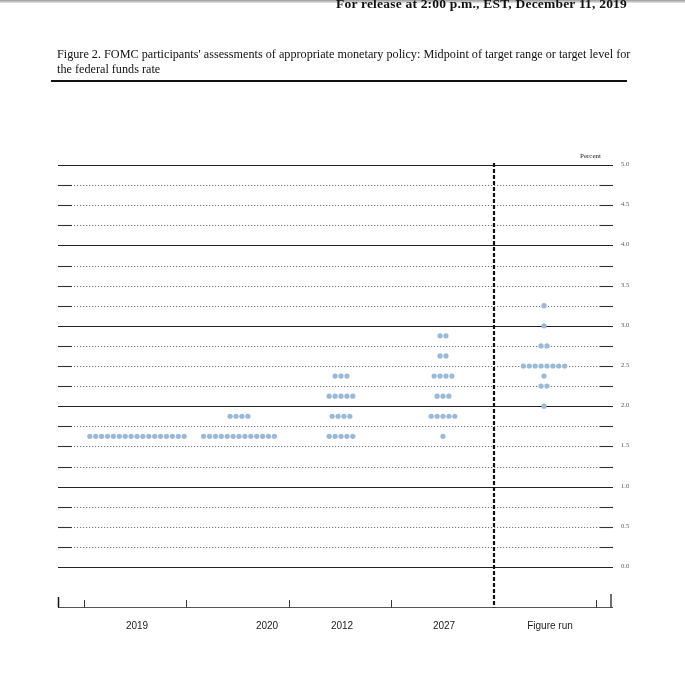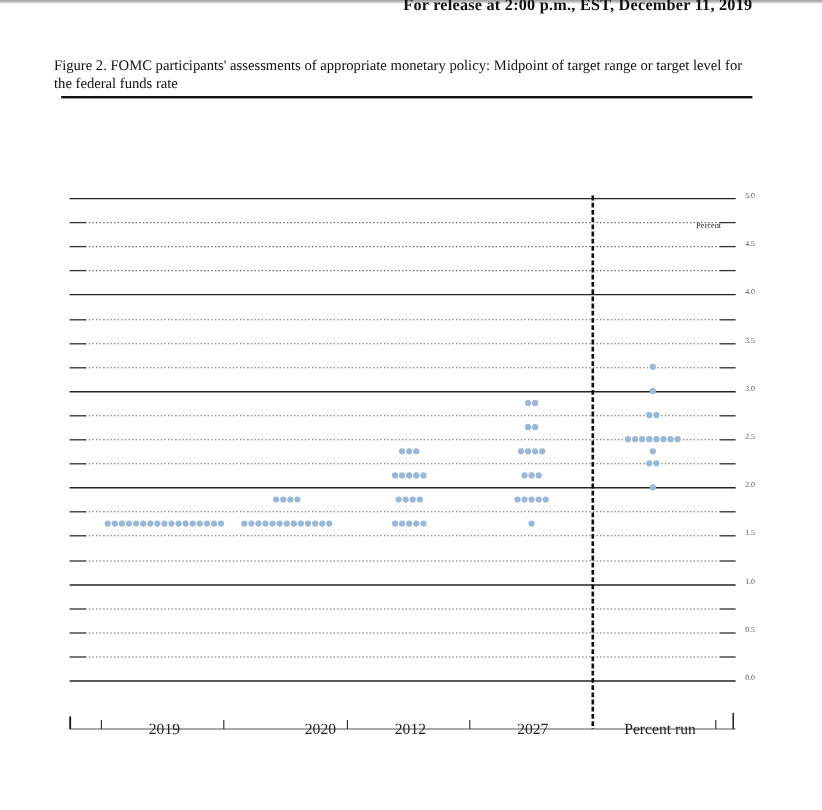--- a/index.html
+++ b/index.html
@@ -1,24 +1,24 @@
 <!DOCTYPE html>
 <html><head>
 <meta charset="utf-8">
 <style>
   html, body { margin:0; padding:0; background:#ffffff; }
   body { width:685px; height:675px; position:relative; overflow:hidden; font-family:"DejaVu Serif", serif; color:#111; }
   .topbar { position:absolute; left:0; top:0; width:685px; height:3px; background:linear-gradient(#9a9a9a,#e8e8e8); }
   .release { position:absolute; right:58px; top:-4px; font-family:"Liberation Serif", serif; font-weight:bold; font-size:13.5px; letter-spacing:0.2px; }
-  .caption { position:absolute; left:45px; top:47px; width:576px; font-family:"Liberation Serif", serif; font-size:12.2px; line-height:15px; }
+  .caption { position:absolute; left:57px; top:47px; width:576px; font-family:"Liberation Serif", serif; font-size:12.2px; line-height:15px; }
   .caption-rule { position:absolute; left:51px; top:80px; width:576px; height:2px; background:#111; }
   .chart { position:absolute; left:0; top:0; width:685px; height:675px; }
-  .percent { position:absolute; left:580px; top:152px; font-family:"Liberation Serif", serif; font-size:7px; color:#222;margin-top:32px; }
+  .percent { position:absolute; left:580px; top:152px; font-family:"Liberation Serif", serif; font-size:7px; color:#222; }
   .ylabel { position:absolute; left:621px; font-family:"Liberation Serif", serif; font-size:6.5px; color:#556; }
-  .xlabel { position:absolute; top:600px; font-family:Liberation Serif, serif; font-size:13px; color:#222; transform:translateX(-50%); white-space:nowrap; }
+  .xlabel { position:absolute; top:620px; font-family:Liberation Sans, sans-serif; font-size:10px; color:#222; transform:translateX(-50%); white-space:nowrap; }
 </style>
 </head>
 <body>
 
 <div class="topbar"></div>
 <div class="release">For release at 2:00 p.m., EST, December 11, 2019</div>
 <div class="caption">Figure 2.  FOMC participants' assessments of appropriate monetary policy: Midpoint of target range or target level for the federal funds rate</div>
 <div class="caption-rule"></div>
 
 <div class="percent">Percent</div>
@@ -179,14 +179,14 @@
     <div class="ylabel" style="top: 361px;">2.5</div>
     <div class="ylabel" style="top: 401.2px;">2.0</div>
     <div class="ylabel" style="top: 441.4px;">1.5</div>
     <div class="ylabel" style="top: 481.6px;">1.0</div>
     <div class="ylabel" style="top: 521.8px;">0.5</div>
     <div class="ylabel" style="top: 562px;">0.0</div>
     <div class="xlabel" style="left: 137px;">2019</div>
     <div class="xlabel" style="left: 239px; margin-left: 28px;">2020</div>
     <div class="xlabel" style="left: 342px;">2012</div>
     <div class="xlabel" style="left: 444px;">2027</div>
-    <div class="xlabel" style="left: 550px;">Percent run</div>
+    <div class="xlabel" style="left: 550px;">Figure run</div>
   </div>
 
 </body></html>

